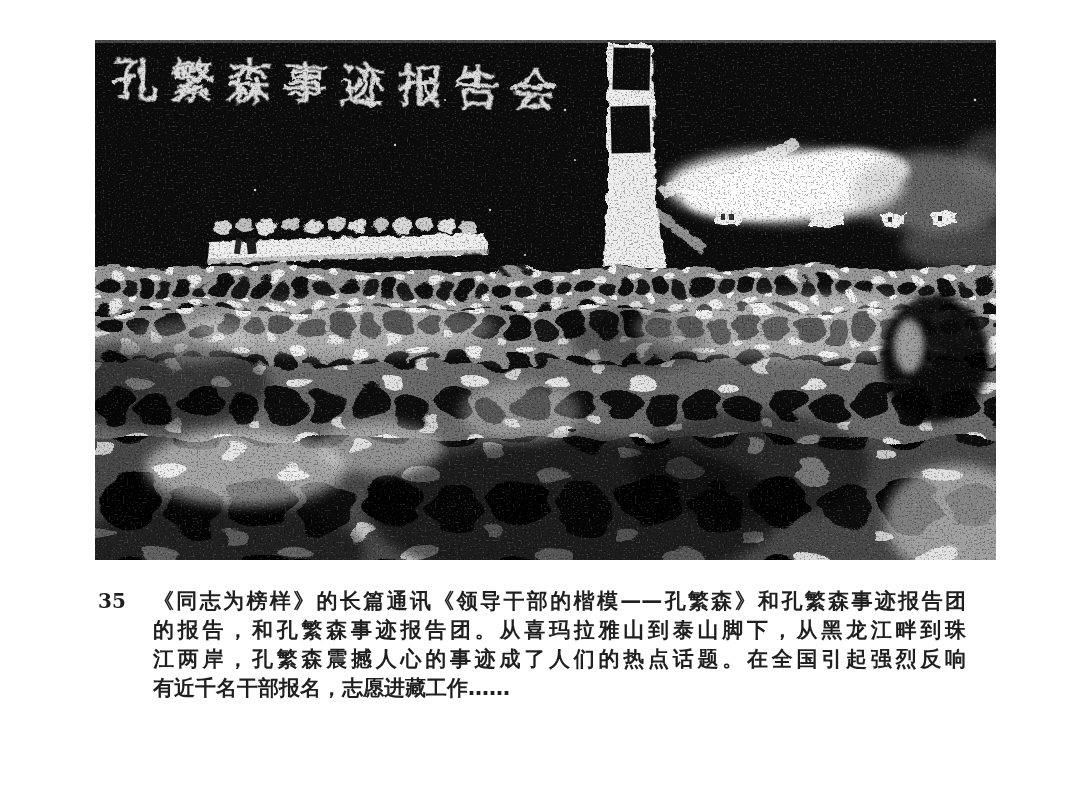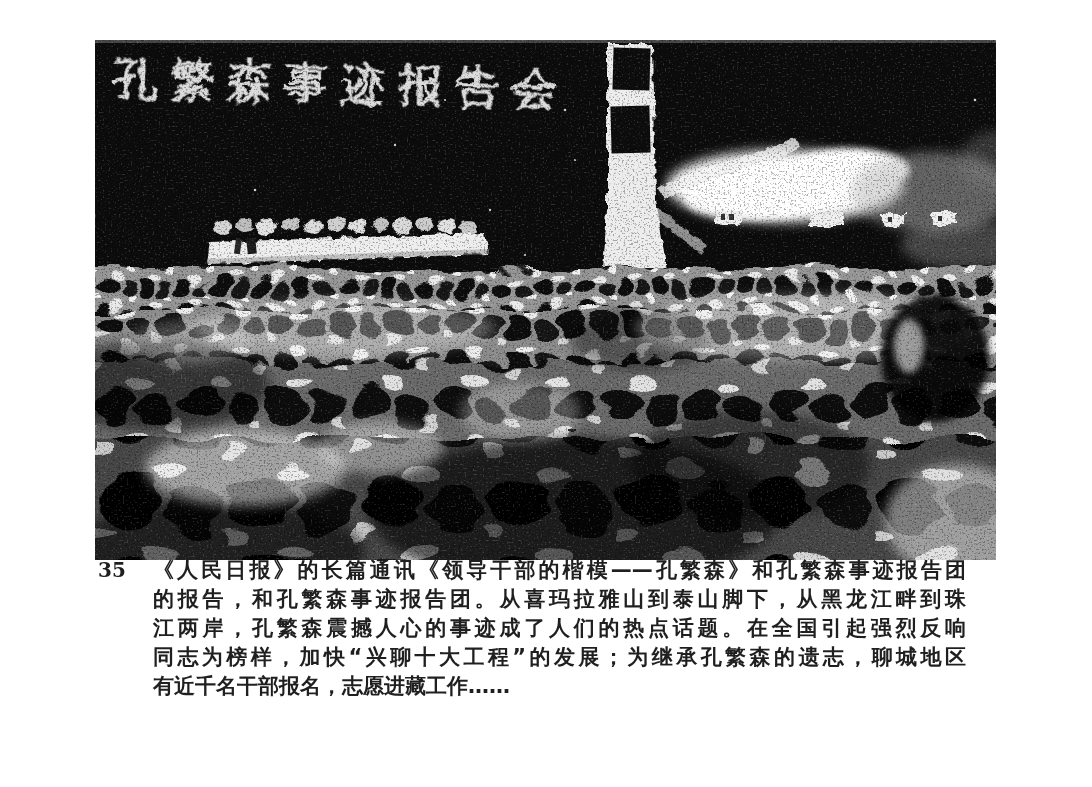--- a/index.html
+++ b/index.html
@@ -8,21 +8,21 @@
     font-family:"Liberation Sans", sans-serif;
   }
   .page { position:relative; width:1092px; height:787px; background:#ffffff; overflow:hidden; }
 
   .photo-frame {
     position:absolute; left:95px; top:40px; width:901px; height:520px;
     background:#0c0c0c; overflow:hidden;
   }
   .photo-frame svg { display:block; }
 
-  .caption { position:absolute; left:98px; top:556px; display:flex; }
+  .caption { position:absolute; left:98px; top:587px; display:flex; }
   .cap-num {
     width:55px; flex:0 0 55px;
     font-family:"DejaVu Serif", serif; font-weight:700; font-size:20px;
     color:#1f1f1f; padding-top:2px;
   }
   .cap-text {
     width:813px;
     font-family:"DejaVu Sans", sans-serif; font-weight:600;
     font-size:21px; line-height:29px; color:#1f1f1f;
   }
@@ -198,21 +198,20 @@
       </g>
 
       <rect width="901" height="520" fill="#000" filter="url(#grainW)" opacity="0.16"></rect>
       <rect width="901" height="520" fill="#000" filter="url(#grainB)" opacity="0.3"></rect>
     </svg>
   </div>
 
   <div class="caption">
     <div class="cap-num">35</div>
     <div class="cap-text">
-      <div class="cap-line">《人民日报》的长篇通讯《领导干部的楷模——孔繁森》和孔繁森事迹报告团</div>
+      <div class="cap-line">《同志为榜样》的长篇通讯《领导干部的楷模——孔繁森》和孔繁森事迹报告团</div>
       <div class="cap-line">的报告，和孔繁森事迹报告团。从喜玛拉雅山到泰山脚下，从黑龙江畔到珠</div>
       <div class="cap-line">江两岸，孔繁森震撼人心的事迹成了人们的热点话题。在全国引起强烈反响</div>
-      <div class="cap-line">同志为榜样，加快“兴聊十大工程”的发展；为继承孔繁森的遗志，聊城地区</div>
       <div class="cap-line last">有近千名干部报名，志愿进藏工作……</div>
     </div>
   </div>
 
 </div>
 
 </body></html>

